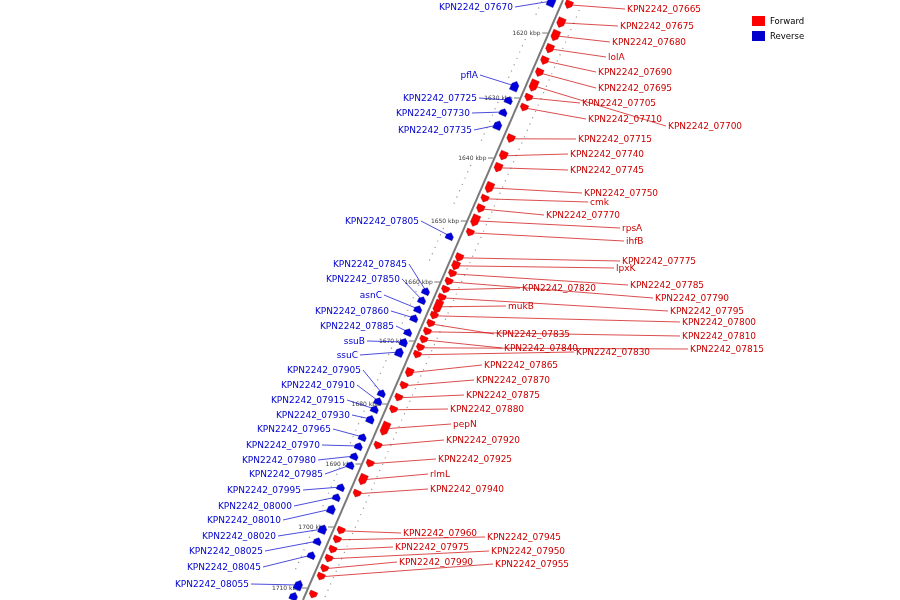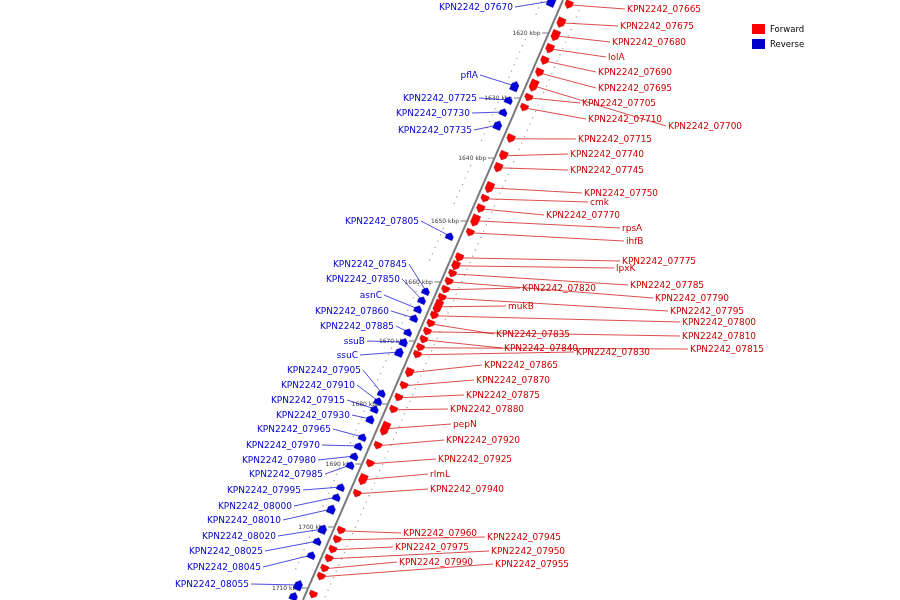--- a/index.html
+++ b/index.html
@@ -1,20 +1,20 @@
 <!DOCTYPE html>
 <html><head>
 <meta charset="utf-8">
 <style>
   html,body{margin:0;padding:0;background:#ffffff;}
   #stage{position:relative;width:813px;height:600px;background:#ffffff;overflow:hidden;
          font-family:"DejaVu Sans", sans-serif;}
   #diagram-svg{position:absolute;left:0;top:0;}
   svg text{font-family:"DejaVu Sans", sans-serif;}
-  .legend{position:absolute;top:21px;left:752px;text-align:right;}
+  .legend{position:absolute;top:13px;left:752px;text-align:right;}
   .legend-row{display:flex;align-items:center;height:15px;}
   .swatch{display:inline-block;width:13px;height:10px;margin-right:5px;}
   .legend-label{font-size:8.5px;color:#000;line-height:10px;}
   .caption{position:absolute;left:298px;top:579px;font-size:8px;color:#000;white-space:nowrap;}
 </style>
 </head>
 <body>
 
 <div id="stage">
   <svg id="diagram-svg" width="900" height="600" viewBox="0 0 900 600">

